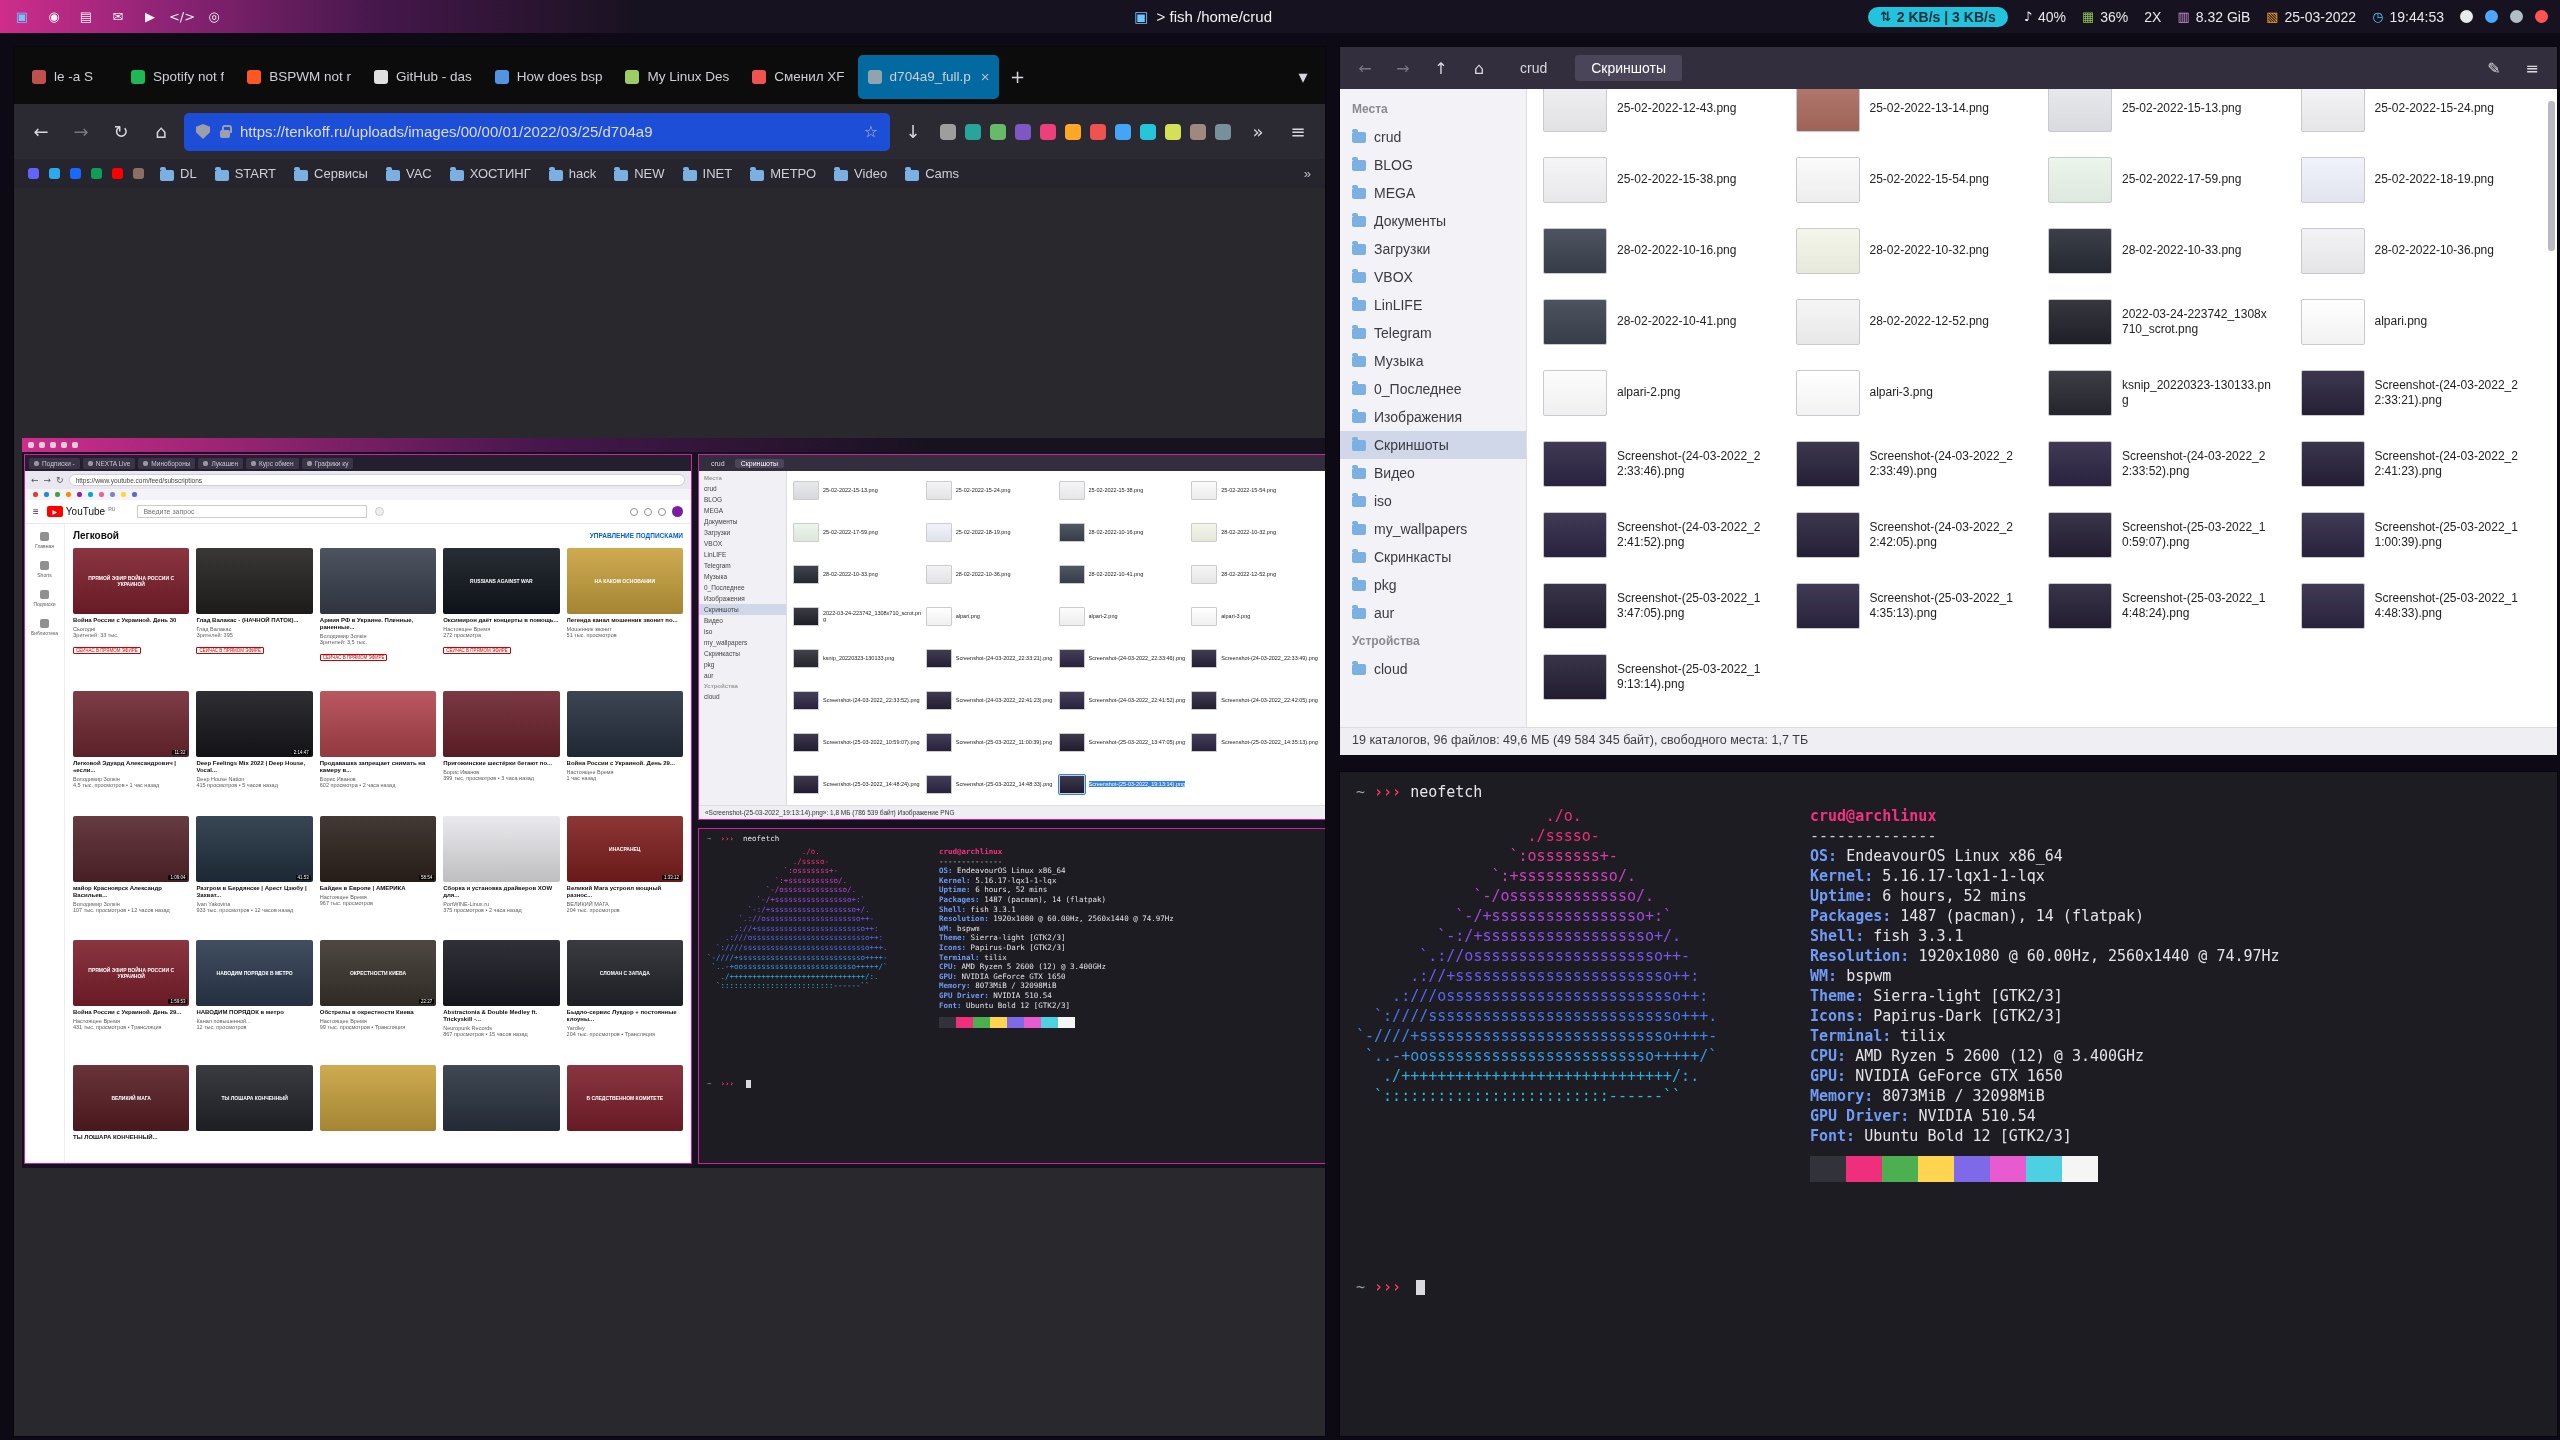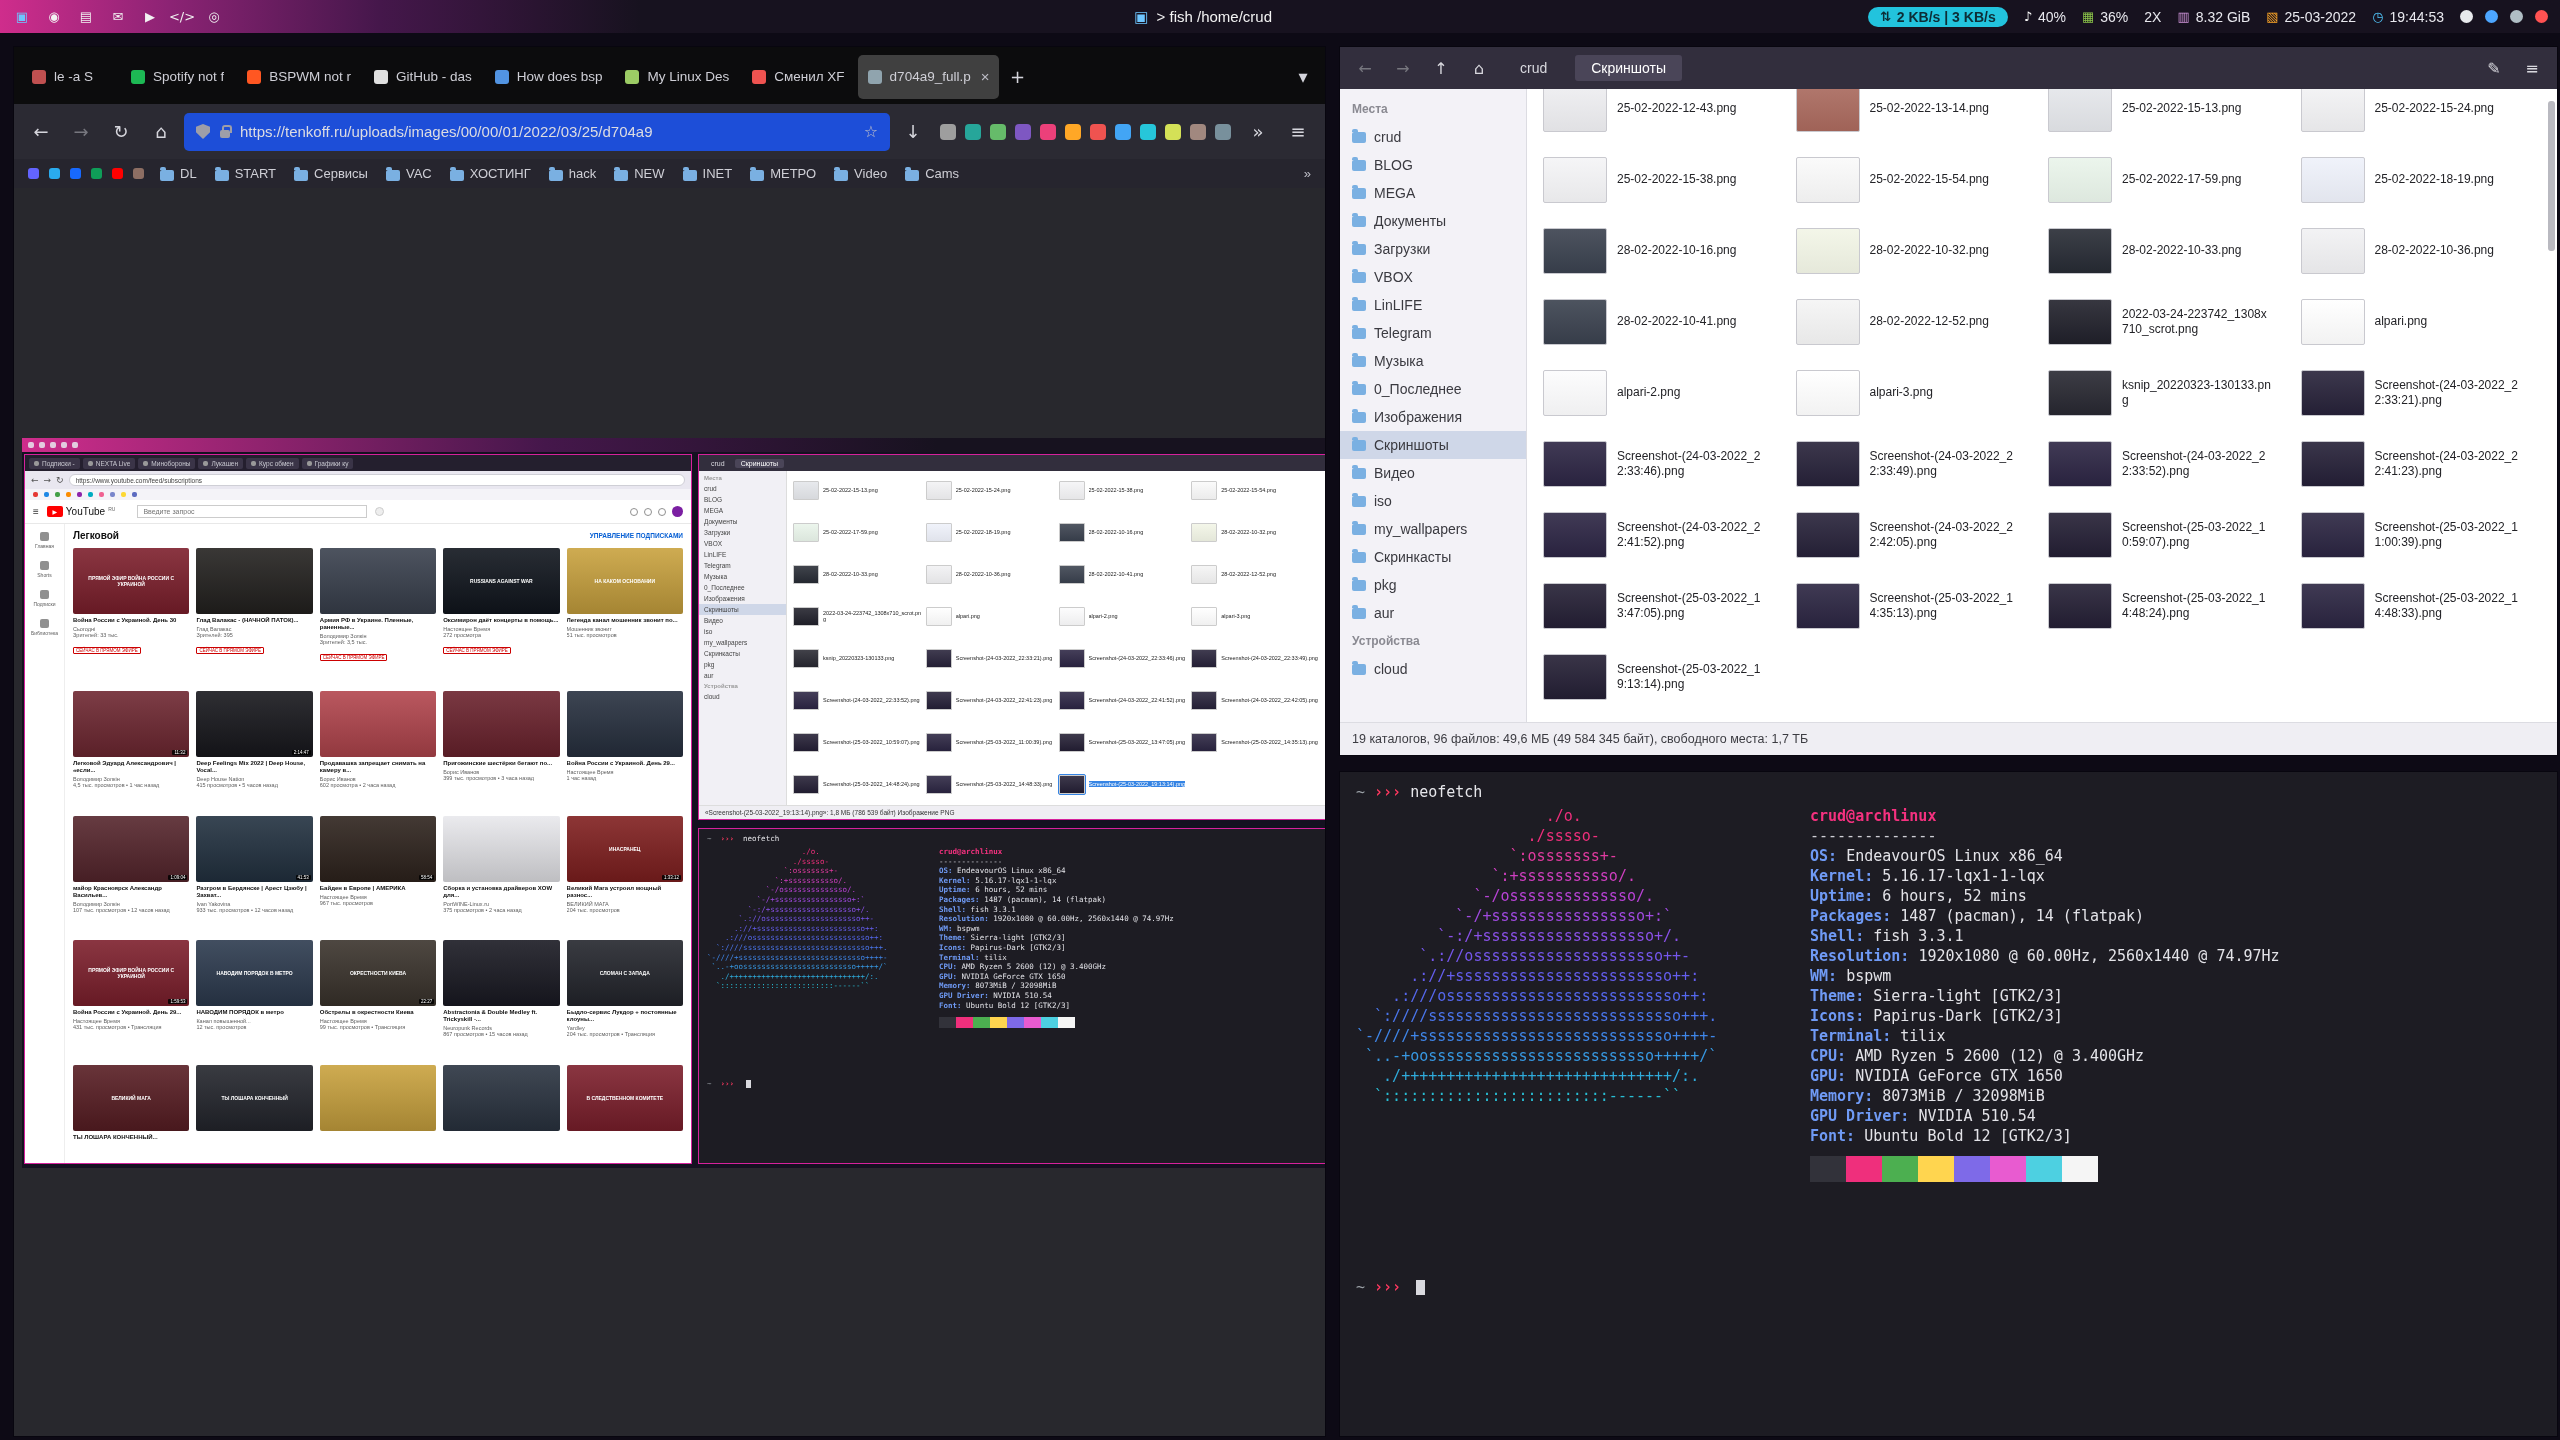--- a/index.html
+++ b/index.html
@@ -134,21 +134,21 @@
 .fm-body{flex:1;display:flex;min-height:0}
 .fm-side{width:187px;background:#f3f2f7;border-right:1px solid #dcdce2;padding-top:6px;font-size:14px;color:#3a3a40;overflow:hidden;flex:none}
 .side-h{font-size:12px;font-weight:bold;color:#8a8a92;padding:7px 12px}
 .place{display:flex;align-items:center;gap:8px;padding:0 12px;height:28px;white-space:nowrap;overflow:hidden}
 .fm-grid-wrap{flex:1;position:relative;overflow:hidden;background:#fff}
 .fm-grid{display:grid;grid-template-columns:repeat(4,1fr);grid-auto-rows:71px;padding:0 10px;margin-top:-16px}
 .fcell{display:flex;align-items:center;gap:10px;padding:4px 6px;min-width:0}
 .fthumb{width:64px;height:46px;border:1px solid #c9c9cf;border-radius:2px;flex:none;background-image:linear-gradient(rgba(255,255,255,.10),rgba(0,0,0,.05))}
 .fname{font-size:12px;line-height:14.5px;color:#232327;word-break:break-all;max-height:44px;overflow:hidden;max-width:150px}
 .fm-scroll{position:absolute;right:2px;top:12px;width:7px;height:150px;background:#b9b9c0;border-radius:3px}
-.fm-status{height:28px;background:#efeef3;border-top:1px solid #dcdce2;display:flex;align-items:center;padding:16px 12px;font-size:12.5px;color:#3c3c42;flex:none}
+.fm-status{height:28px;background:#efeef3;border-top:1px solid #dcdce2;display:flex;align-items:flex-end;padding:8px 12px;font-size:12.5px;color:#3c3c42;flex:none}
 
 
 .term{left:1339px;top:771px;width:1219px;height:666px;background:#1d1c23;font-family:"DejaVu Sans Mono",monospace;font-size:15px;color:#d9d9de;overflow:hidden}
 .term .t-line{white-space:pre;line-height:20px}
 .prompt{position:absolute;left:16px;top:10px}
 .prompt2{position:absolute;left:16px;top:505px}
 .p-path{color:#9aa0a6}
 .p-arr{color:#ff3860;margin:0 9px;font-weight:bold}
 .p-cmd{color:#e6e6ea}
 .t-art{position:absolute;left:16px;top:34px}
@@ -265,21 +265,21 @@
             <span class="lbl">My Linux Des</span>
 
           </div>
 
           <div class="ff-tab">
             <span class="fav" style="background: rgb(239, 83, 80);"></span>
             <span class="lbl">Сменил XF</span>
 
           </div>
 
-          <div class="ff-tab" style="background: #404040; justify-content: space-between;">
+          <div class="ff-tab" style="background: #0369a1; justify-content: space-between;">
             <span class="fav" style="background: rgb(144, 164, 174);"></span>
             <span class="lbl">d704a9_full.p</span>
             <span class="cl">×</span>
           </div>
         </div>
       <div class="nbtn sm">+</div>
       <div class="spacer"></div>
       <div class="nbtn sm">▾</div>
     </div>
     <div class="ff-nav">

